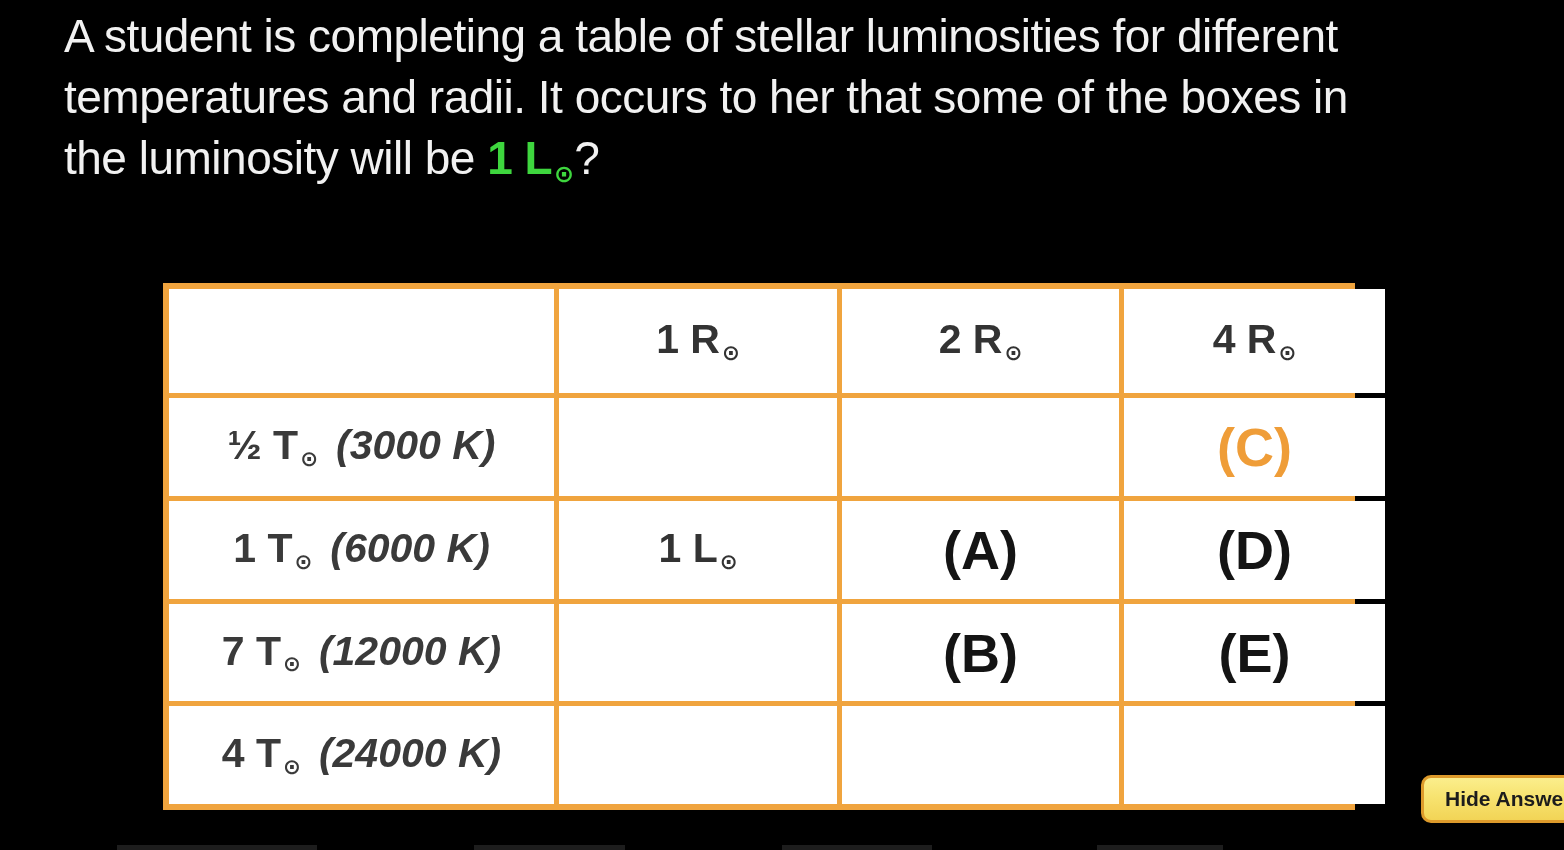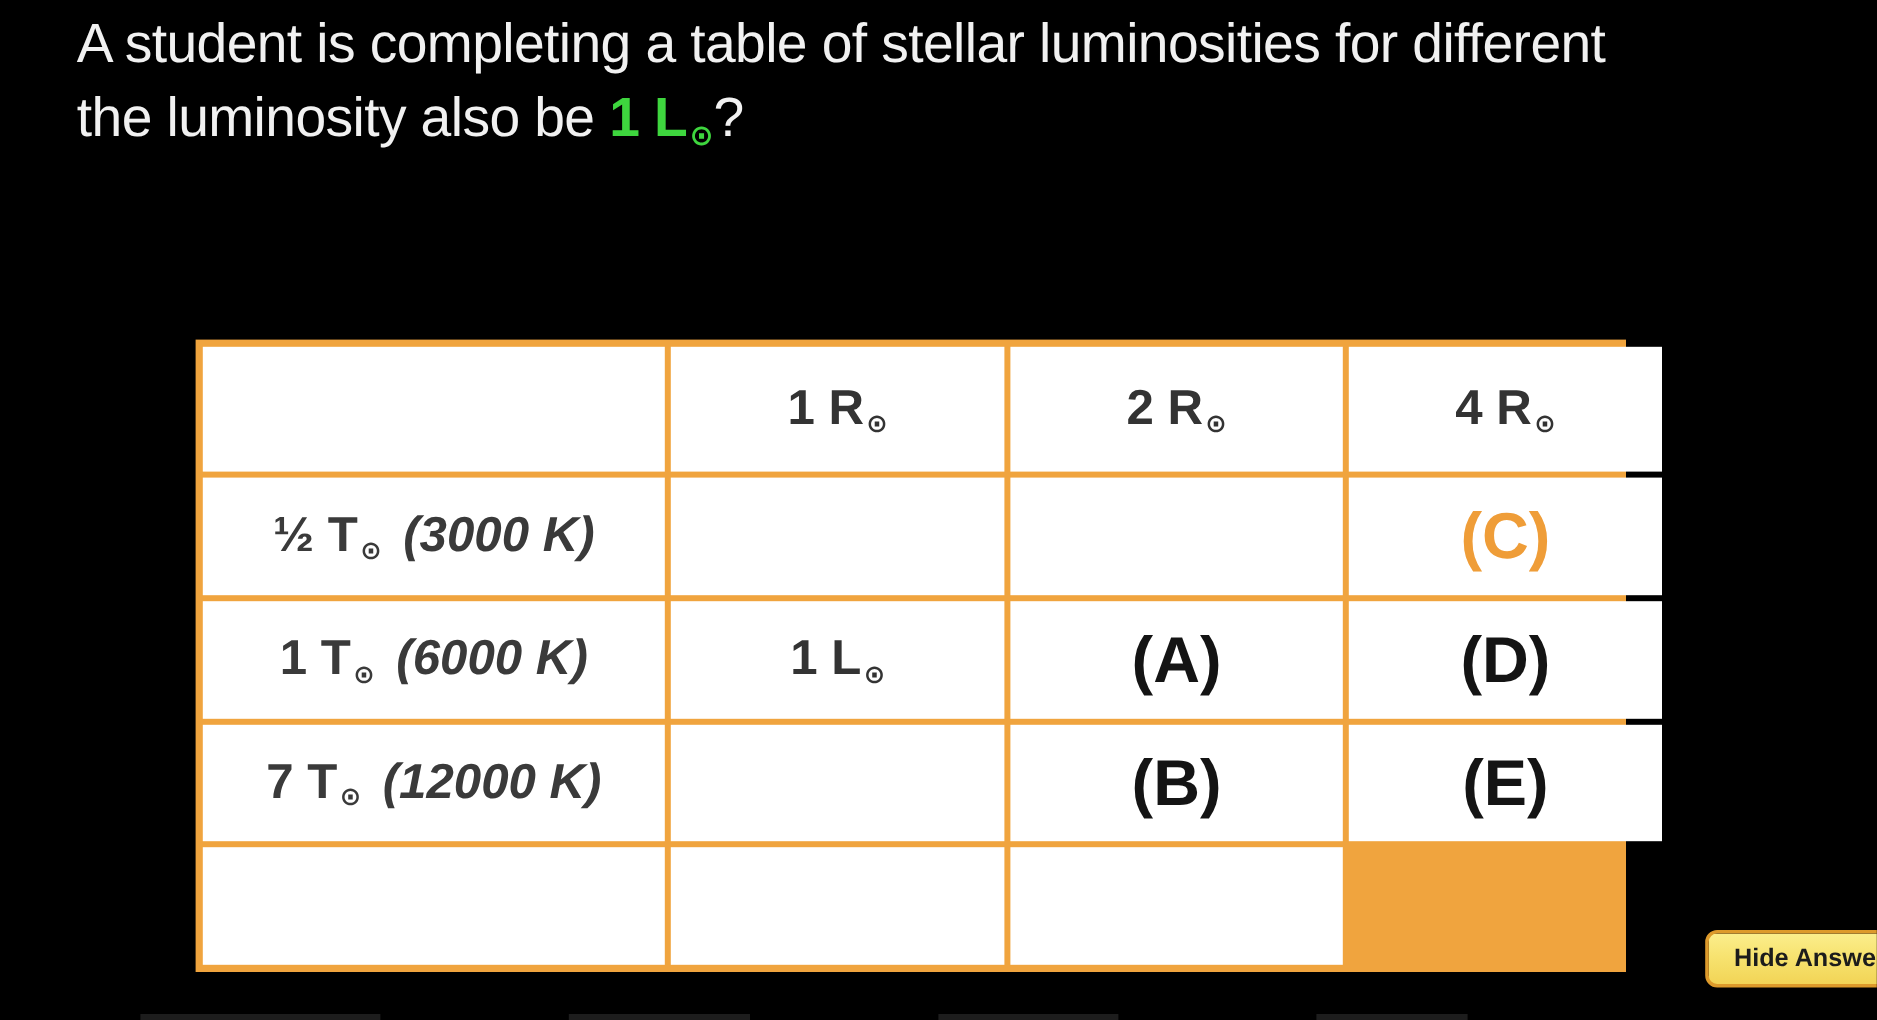--- a/index.html
+++ b/index.html
@@ -90,22 +90,23 @@
   .artifact.a1 { left: 117px;  width: 200px; }
   .artifact.a2 { left: 474px;  width: 151px; }
   .artifact.a3 { left: 782px;  width: 150px; }
   .artifact.a4 { left: 1097px; width: 126px; }
 </style>
 </head>
 <body>
 
 <div class="question">
   <div>A student is completing a table of stellar luminosities for different</div>
+  <div>temperatures and radii. It occurs to her that some of the boxes in</div>
   <div>
-    <span>the luminosity also be </span><span class="q-highlight"><span>1 L</span><span class="sub">⊙</span></span><span>?</span>
+    <span>the luminosity will be </span><span class="q-highlight"><span>1 L</span><span class="sub">⊙</span></span><span>?</span>
   </div>
 </div>
 
 <div class="lum-table">
 
   <div class="cell"></div>
   <div class="cell colhead">
     <span class="ct"><span>1 R</span><span class="sub">⊙</span></span>
   </div>
   <div class="cell colhead">
@@ -147,20 +148,23 @@
   <div class="cell">
       <span class="ct"></span>
     </div>
   <div class="cell letter">
       <span class="ct">(B)</span>
     </div>
   <div class="cell letter">
       <span class="ct">(E)</span>
     </div>
 
+  <div class="cell rowhead">
+    <span class="ct"><span>4 T</span><span class="sub">⊙</span><span class="kelvin">(24000 K)</span></span>
+  </div>
   <div class="cell">
       <span class="ct"></span>
     </div>
   <div class="cell">
       <span class="ct"></span>
     </div>
   <div class="cell">
       <span class="ct"></span>
     </div>
 </div>

